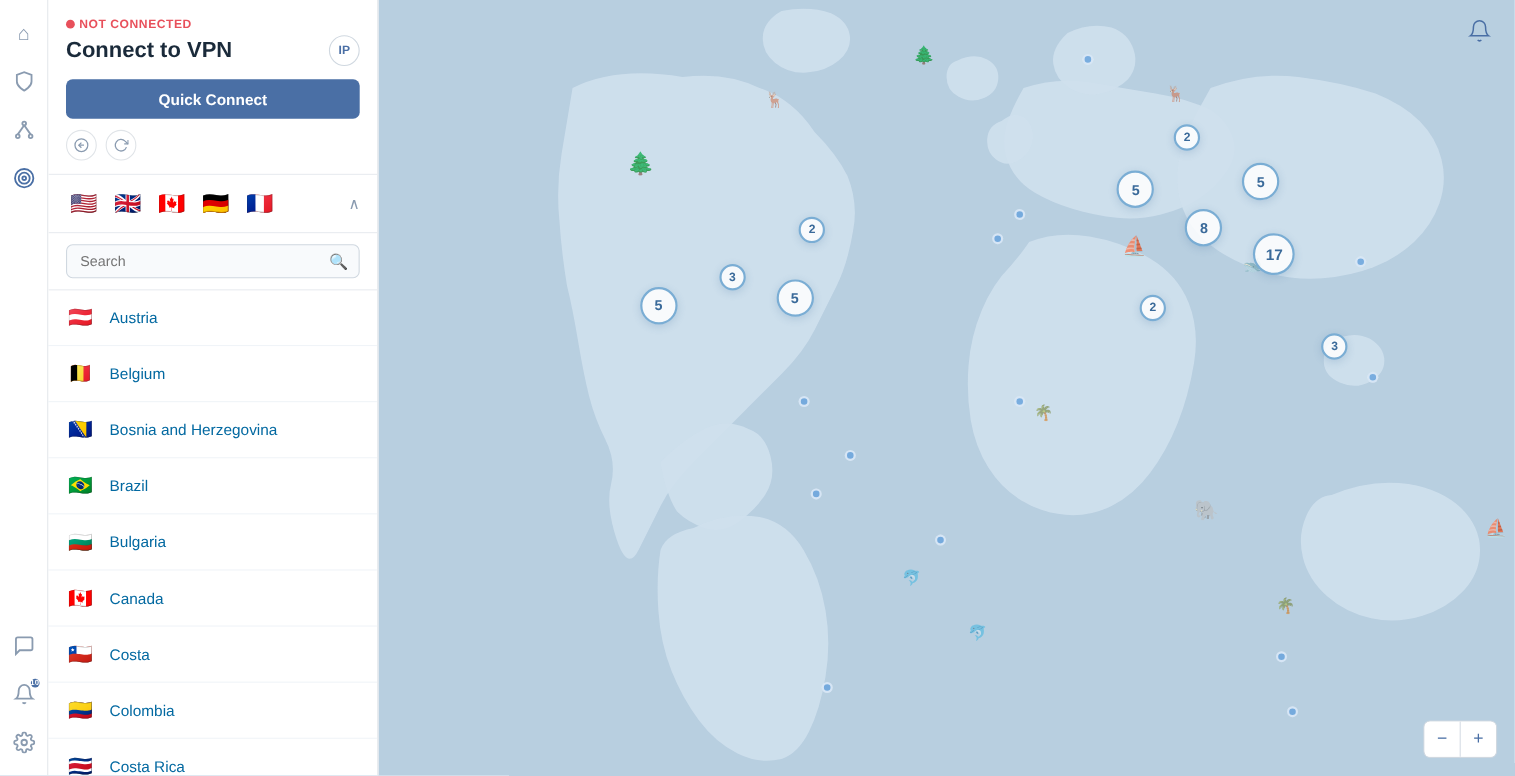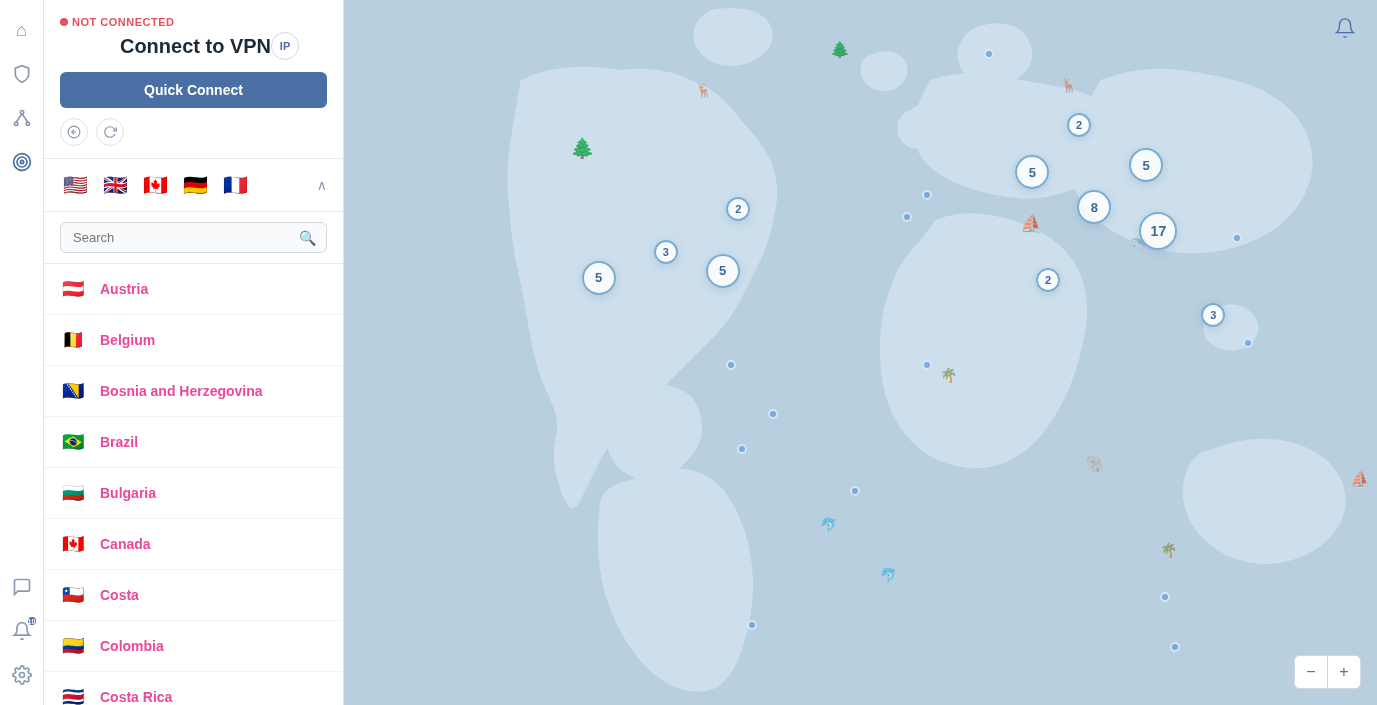--- a/index.html
+++ b/index.html
@@ -64,23 +64,22 @@
       font-size: 11px;
       font-weight: 600;
       color: #e8505b;
       text-transform: uppercase;
       letter-spacing: 0.5px;
     }
 
     .connect-title-row {
       display: flex;
       align-items: center;
-      justify-content: center;
+      justify-content: space-between;
       margin-bottom: 12px;
-      margin-left: 32px;
     }
     .connect-title {
       font-size: 20px;
       font-weight: 600;
       color: #1a2a3a;
     }
     .ip-btn {
       width: 28px;
       height: 28px;
       border: 1px solid #d0d8e0;
@@ -205,22 +204,22 @@
       border-radius: 50%;
       display: flex;
       align-items: center;
       justify-content: center;
       font-size: 18px;
       overflow: hidden;
       flex-shrink: 0;
     }
     .country-name {
       font-size: 14px;
-      color: #ec4899;
-      font-weight: 700;
+      color: #0369a1;
+      font-weight: 400;
     }
 
     
     .map-area {
       flex: 1;
       position: relative;
       overflow: hidden;
       background: #c8d8e8;
     }
 

